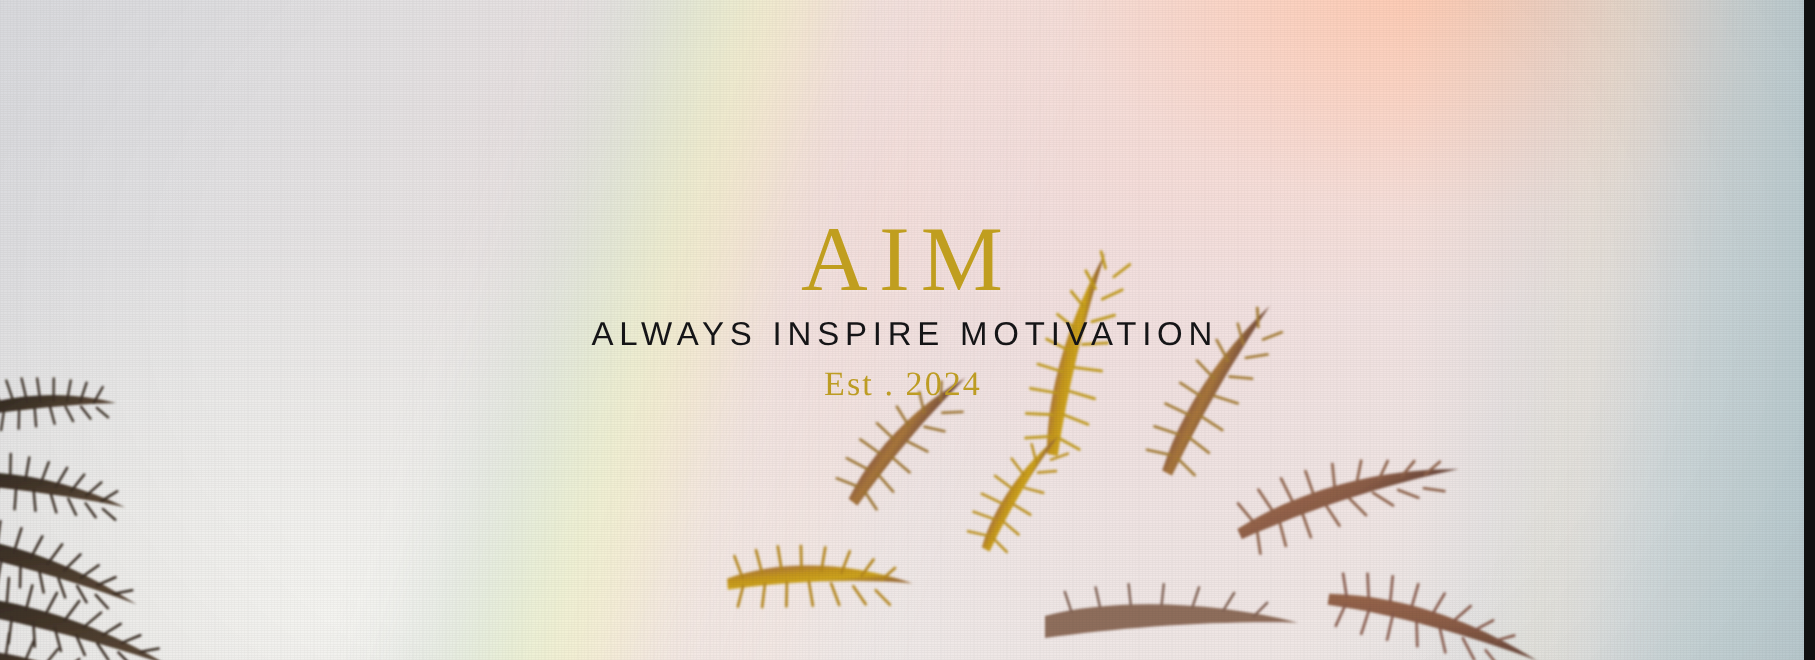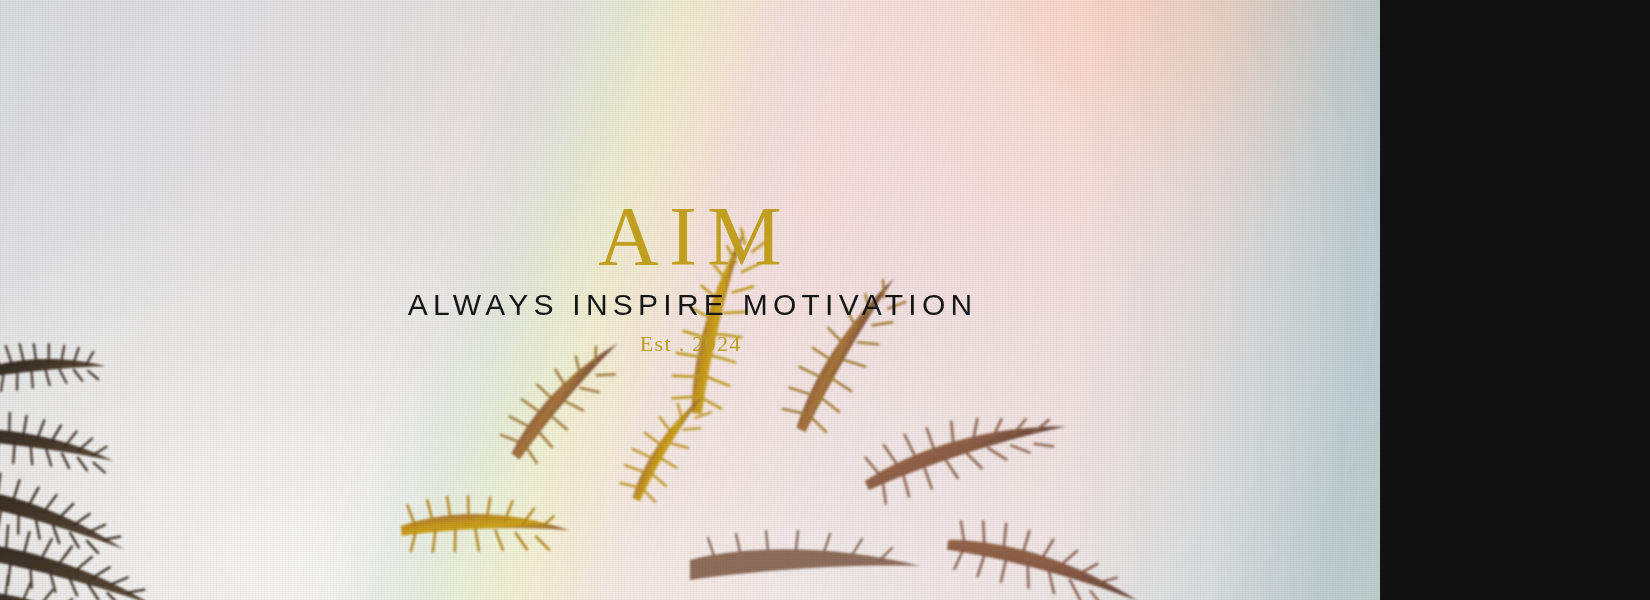--- a/index.html
+++ b/index.html
@@ -2,21 +2,21 @@
 <html><head>
 <meta charset="utf-8">
 <style>
   html, body {
     margin: 0;
     padding: 0;
     background: #111;
   }
   #banner {
     position: relative;
-    width: 1380px;
+    width: 1640px;
     height: 600px;
     overflow: hidden;
     font-family: "Liberation Sans", sans-serif;
     background: #e0dfe2;
     isolation: isolate;
   }
 
   
   .layer {
     position: absolute;
@@ -193,21 +193,21 @@
     font-weight: 300;
     letter-spacing: 0.175em;
     text-indent: 0.175em;
     color: #151517;
     margin: 14px 0 0 0;
     white-space: nowrap;
     transform: scaleX(1.0);
   }
   .brand-est {
     font-family: "Liberation Serif", "DejaVu Serif", serif;
-    font-size: 22px;
+    font-size: 31px;
     line-height: 1;
     font-weight: 400;
     letter-spacing: 0.06em;
     text-indent: 0.06em;
     color: #bd9c23;
     margin: 12px 0 0 0;
   }
 </style>
 </head>
 <body>

